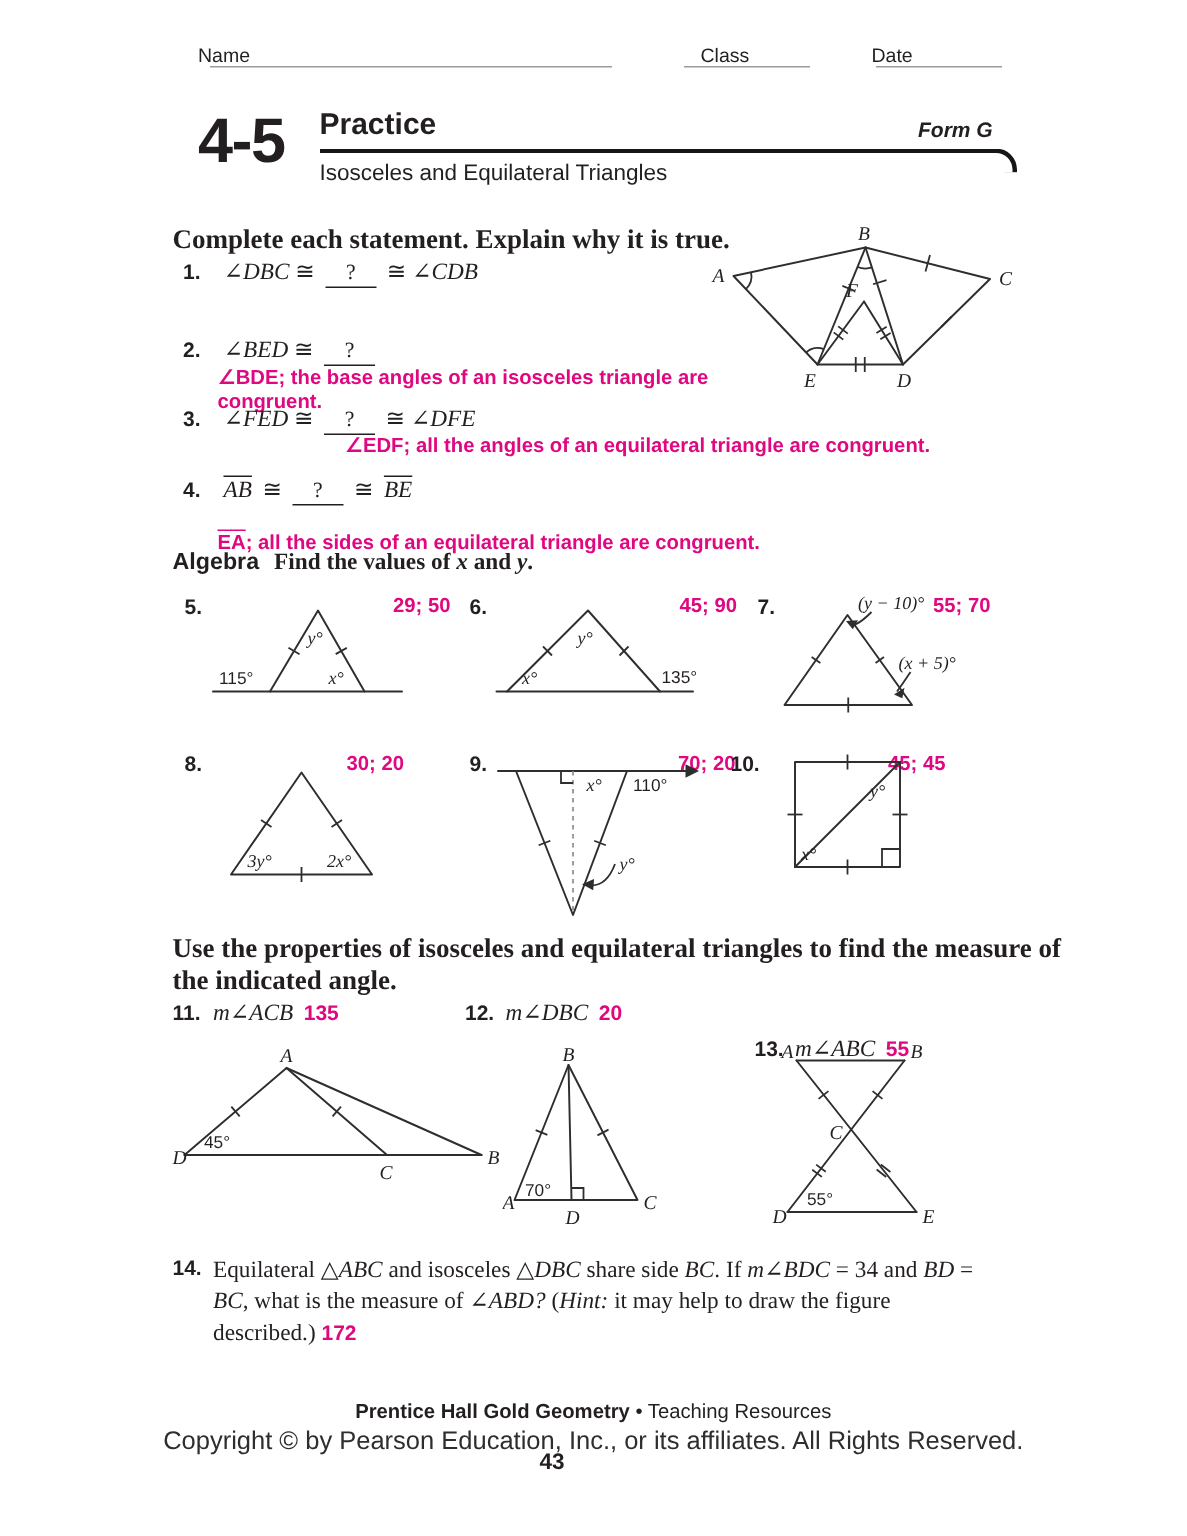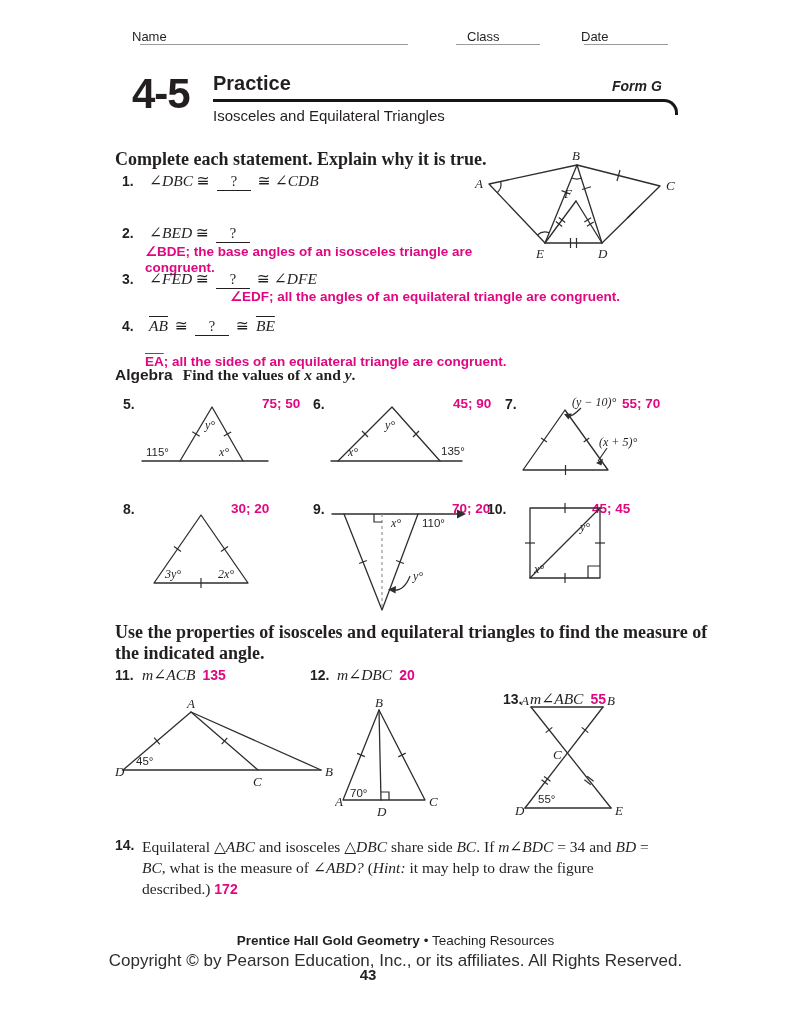--- a/index.html
+++ b/index.html
@@ -127,21 +127,21 @@
     <text class="pt" x="66" y="110">E</text>
     <text class="pt" x="94" y="50">F</text>
   </svg>
 
   <div class="qrow" style="left:115px;top:366px;gap:10px;">
     <span class="alg-word">Algebra</span>
     <span class="alg-rest"><span>Find the values of </span><span class="it">x</span><span> and </span><span class="it">y</span><span>.</span></span>
   </div>
 
   <span class="abs qnum" style="left:123px;top:396px;">5.</span>
-  <span class="abs ans" style="left:262px;top:396px;">75; 50</span>
+  <span class="abs ans" style="left:262px;top:396px;">29; 50</span>
   <svg class="abs" style="left:140px;top:398px;" width="130" height="78" viewBox="0 0 130 78">
     <g class="s">
       <path d="M2 63 L128 63"></path>
       <path d="M40 63 L72 9 L103 63"></path>
     </g>
     <g class="tick">
       <path d="M52.3 33.8 L59.7 38.2"></path>
       <path d="M83.8 38.1 L91.2 33.9"></path>
     </g>
     <text class="n" x="6" y="58">115°</text>

